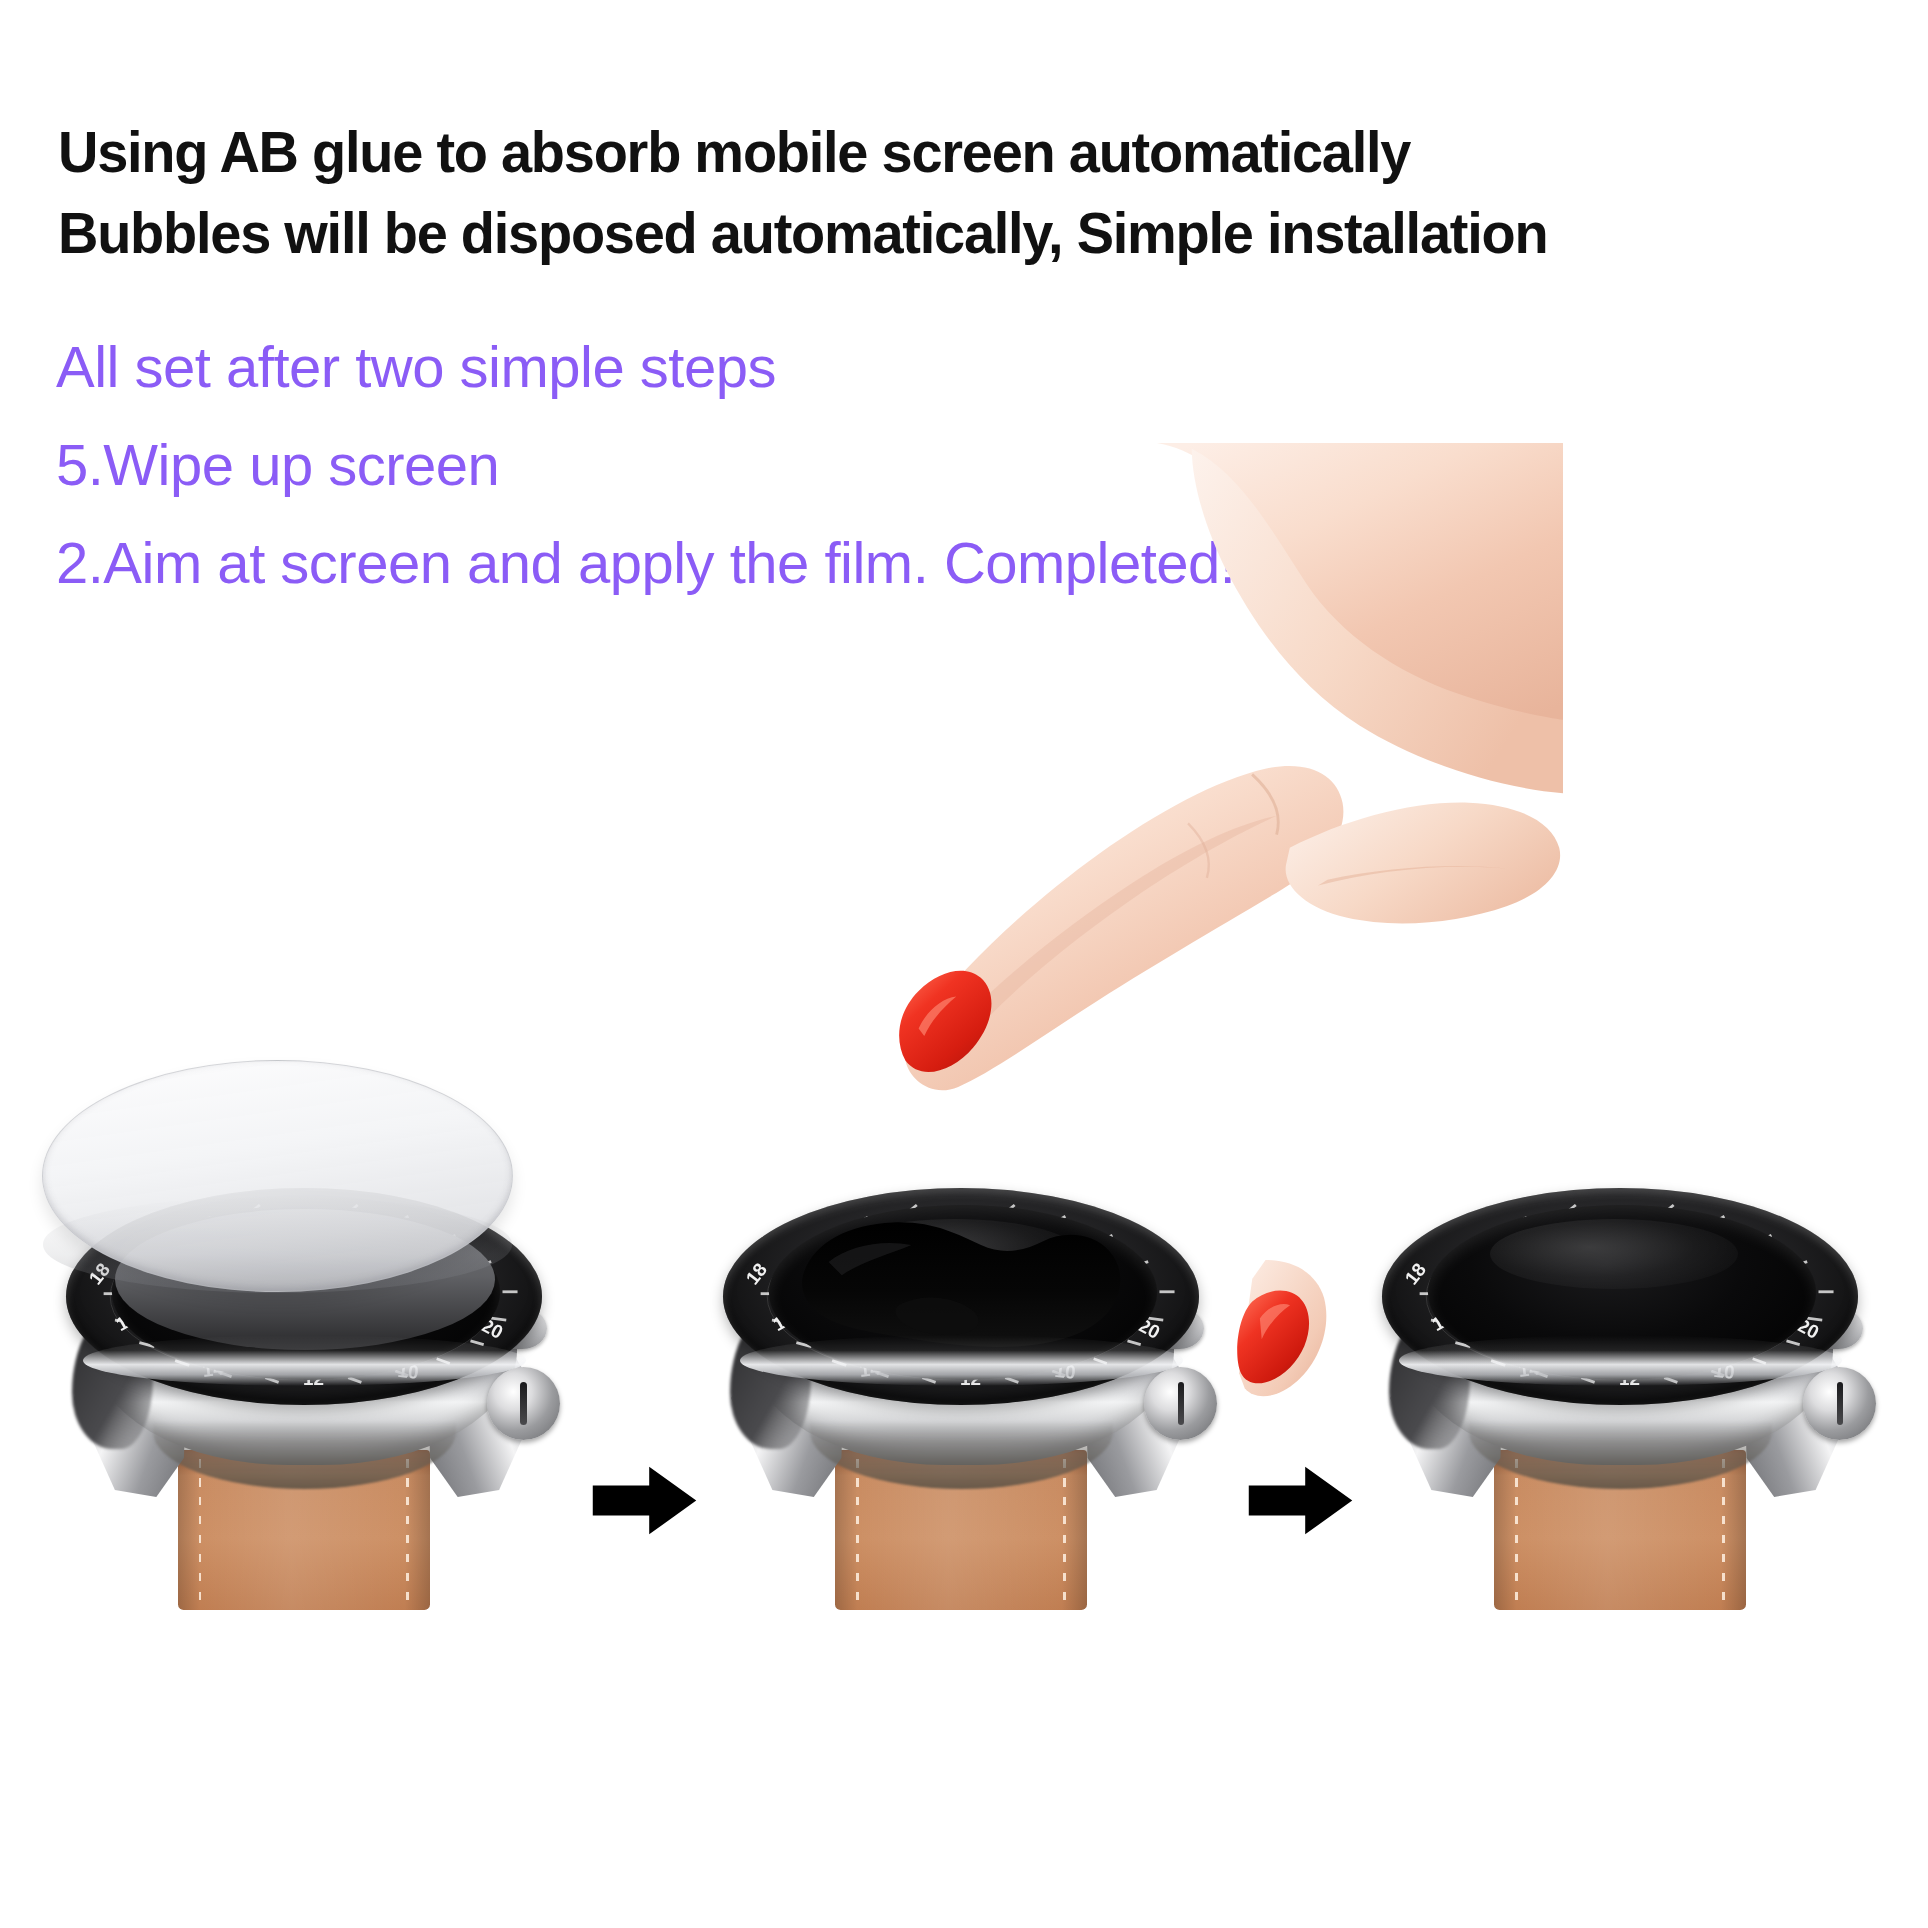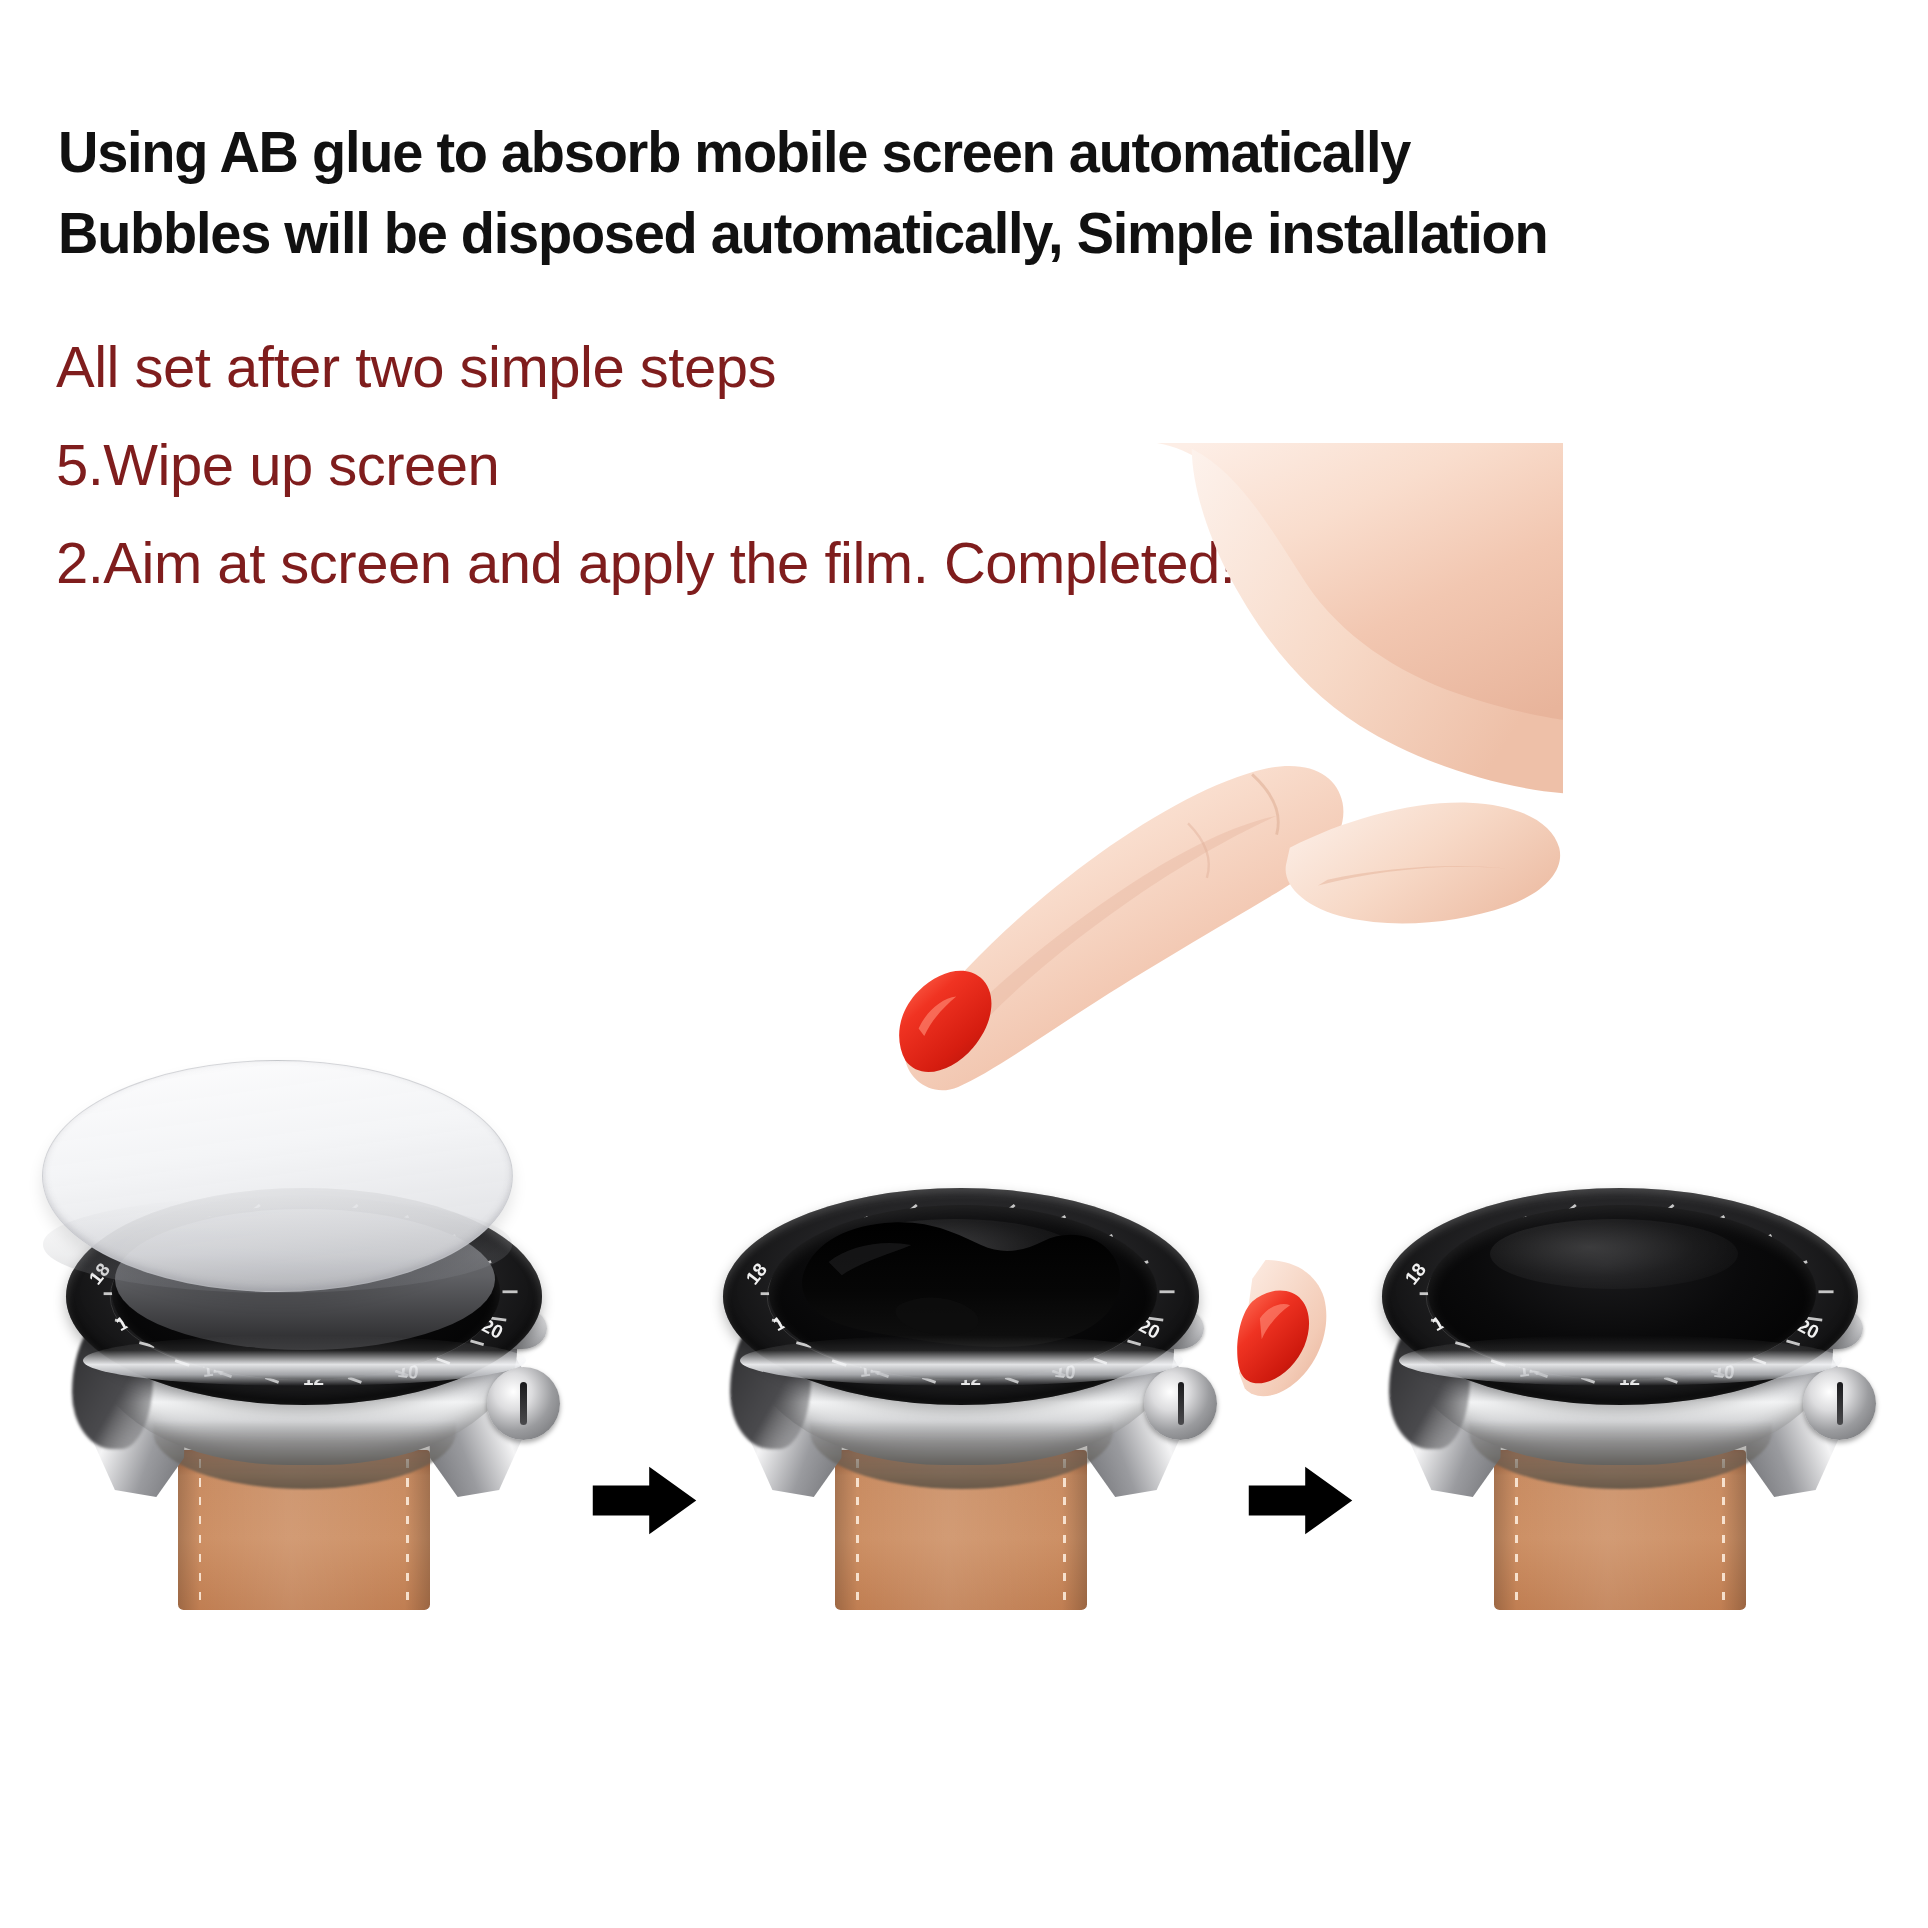--- a/index.html
+++ b/index.html
@@ -41,21 +41,21 @@
     left: 56px;
     top: 318px;
     width: 1846px;
   }
   .bl {
     font-family: "Liberation Sans", sans-serif;
     font-weight: normal;
     font-size: 58px;
     line-height: 98px;
     letter-spacing: -0.5px;
-    color: #7f1d1d;
+    color: #8b5cf6;
     white-space: nowrap;
   }
 
   
   .stage {
     position: absolute;
     left: 0;
     top: 1017px;
     width: 1928px;
     height: 716px;

